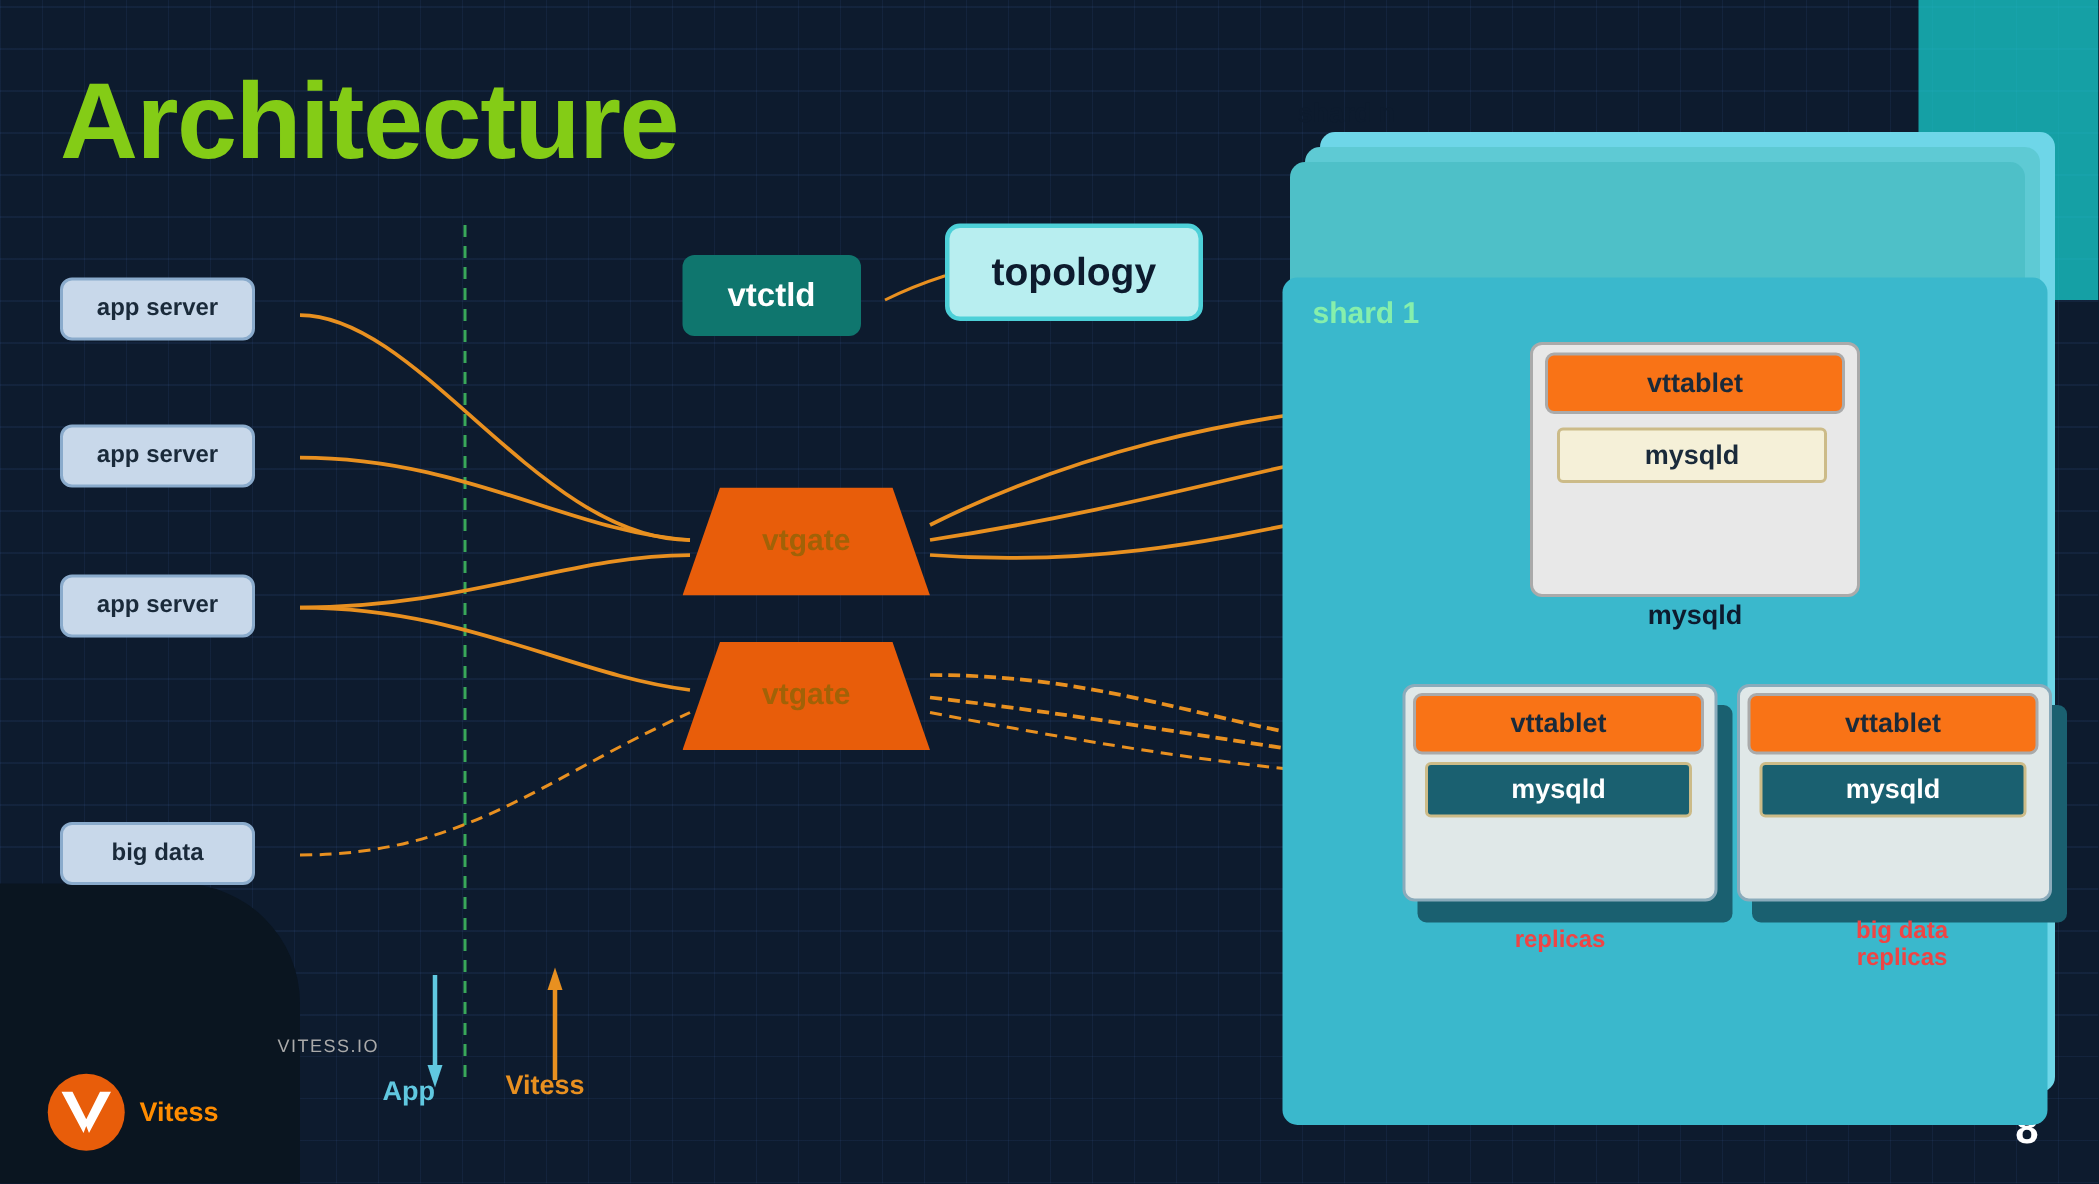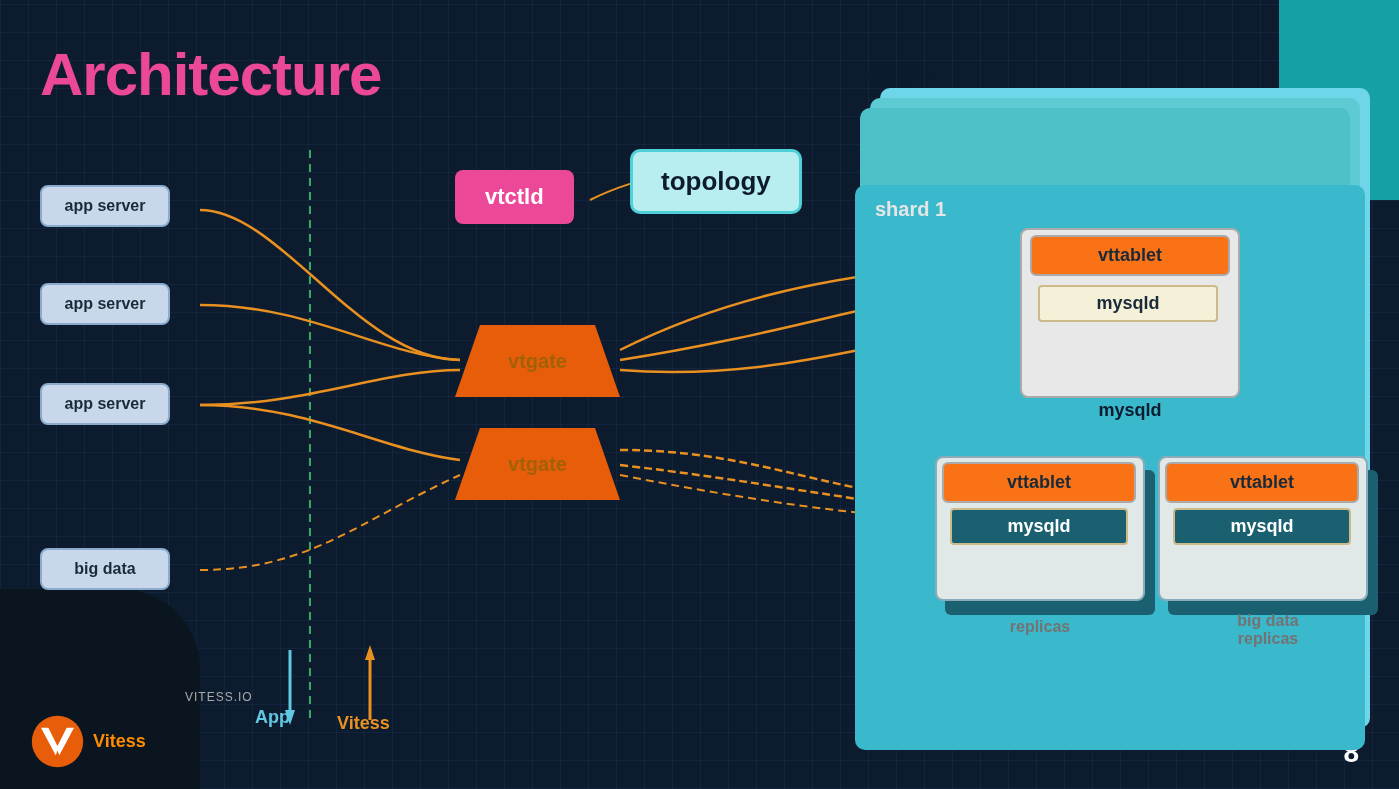--- a/index.html
+++ b/index.html
@@ -38,23 +38,23 @@
       width: 120px; height: 200px;
       background: #1ad9d9;
       border-radius: 0 0 0 80px;
       opacity: 0.7;
     }
 
     
     .title {
       position: absolute;
       top: 40px; left: 40px;
-      font-size: 60px;
+      font-size: 72px;
       font-weight: 900;
-      color: #ec4899;
+      color: #84cc16;
       letter-spacing: -1px;
     }
 
     
     .page-num {
       position: absolute;
       bottom: 20px; right: 40px;
       font-size: 28px;
       font-weight: bold;
       color: #ffffff;
@@ -108,21 +108,21 @@
       font-size: 16px;
       font-weight: bold;
       color: #1a2a3a;
       text-align: center;
       min-width: 130px;
     }
 
     
     .vtctld-box {
       position: absolute;
-      background: #ec4899;
+      background: #0f766e;
       border-radius: 8px;
       padding: 14px 30px;
       font-size: 22px;
       font-weight: bold;
       color: #ffffff;
       text-align: right;
     }
 
     
     .topology-box {
@@ -156,21 +156,21 @@
     .shard-layer {
       position: absolute;
       background: #5bc8dc;
       border-radius: 8px;
     }
 
     .shard1-label {
       position: absolute;
       font-size: 20px;
       font-weight: bold;
-      color: #e5e5e5;
+      color: #86efac;
     }
 
     
     .vttablet-box {
       position: absolute;
       background: #f97316;
       border: 2px solid #aaaaaa;
       border-radius: 6px;
       font-size: 18px;
       font-weight: bold;
@@ -205,21 +205,21 @@
     .replica-dark-box {
       position: absolute;
       background: #1a6070;
       border-radius: 6px;
     }
 
     .replicas-label {
       position: absolute;
       font-size: 16px;
       font-weight: bold;
-      color: #737373;
+      color: #ef4444;
       text-align: center;
     }
 
     
     .legend-area {
       position: absolute;
     }
     .legend-label {
       font-size: 18px;
       font-weight: bold;
@@ -322,21 +322,21 @@
 <div class="mysqld-box" style="top:508px; left:950px; width:178px; background:#1a6070; color:#ffffff; z-index:10;">mysqld</div>
 <div class="replicas-label" style="top:618px; left:960px; width:160px; z-index:10;">replicas</div>
 
 <div class="replica-dark-box" style="top:470px; left:1168px; width:210px; height:145px; z-index:8;"></div>
 <div style="position:absolute; top:456px; left:1158px; width:210px; height:145px; background:#e0e8e8; border:2px solid #8aabbb; border-radius:8px; z-index:9;"></div>
 <div class="vttablet-box" style="top:462px; left:1165px; width:194px; z-index:10;">vttablet</div>
 <div class="mysqld-box" style="top:508px; left:1173px; width:178px; background:#1a6070; color:#ffffff; z-index:10;">mysqld</div>
 <div class="replicas-label" style="top:612px; left:1178px; width:180px; z-index:10; white-space:pre-line;">big data
 replicas</div>
 
-<div class="legend-area" style="bottom:61px; left:255px;">
+<div class="legend-area" style="bottom:51px; left:255px;">
   <span class="legend-label" style="color:#60c8e0;">App</span>
 </div>
 <div class="legend-area" style="bottom:55px; left:337px;">
   <span class="legend-label" style="color:#e89020;">Vitess</span>
 </div>
 
 <div class="vitess-io">VITESS.IO</div>
 
 <div class="page-num">8</div>
 

